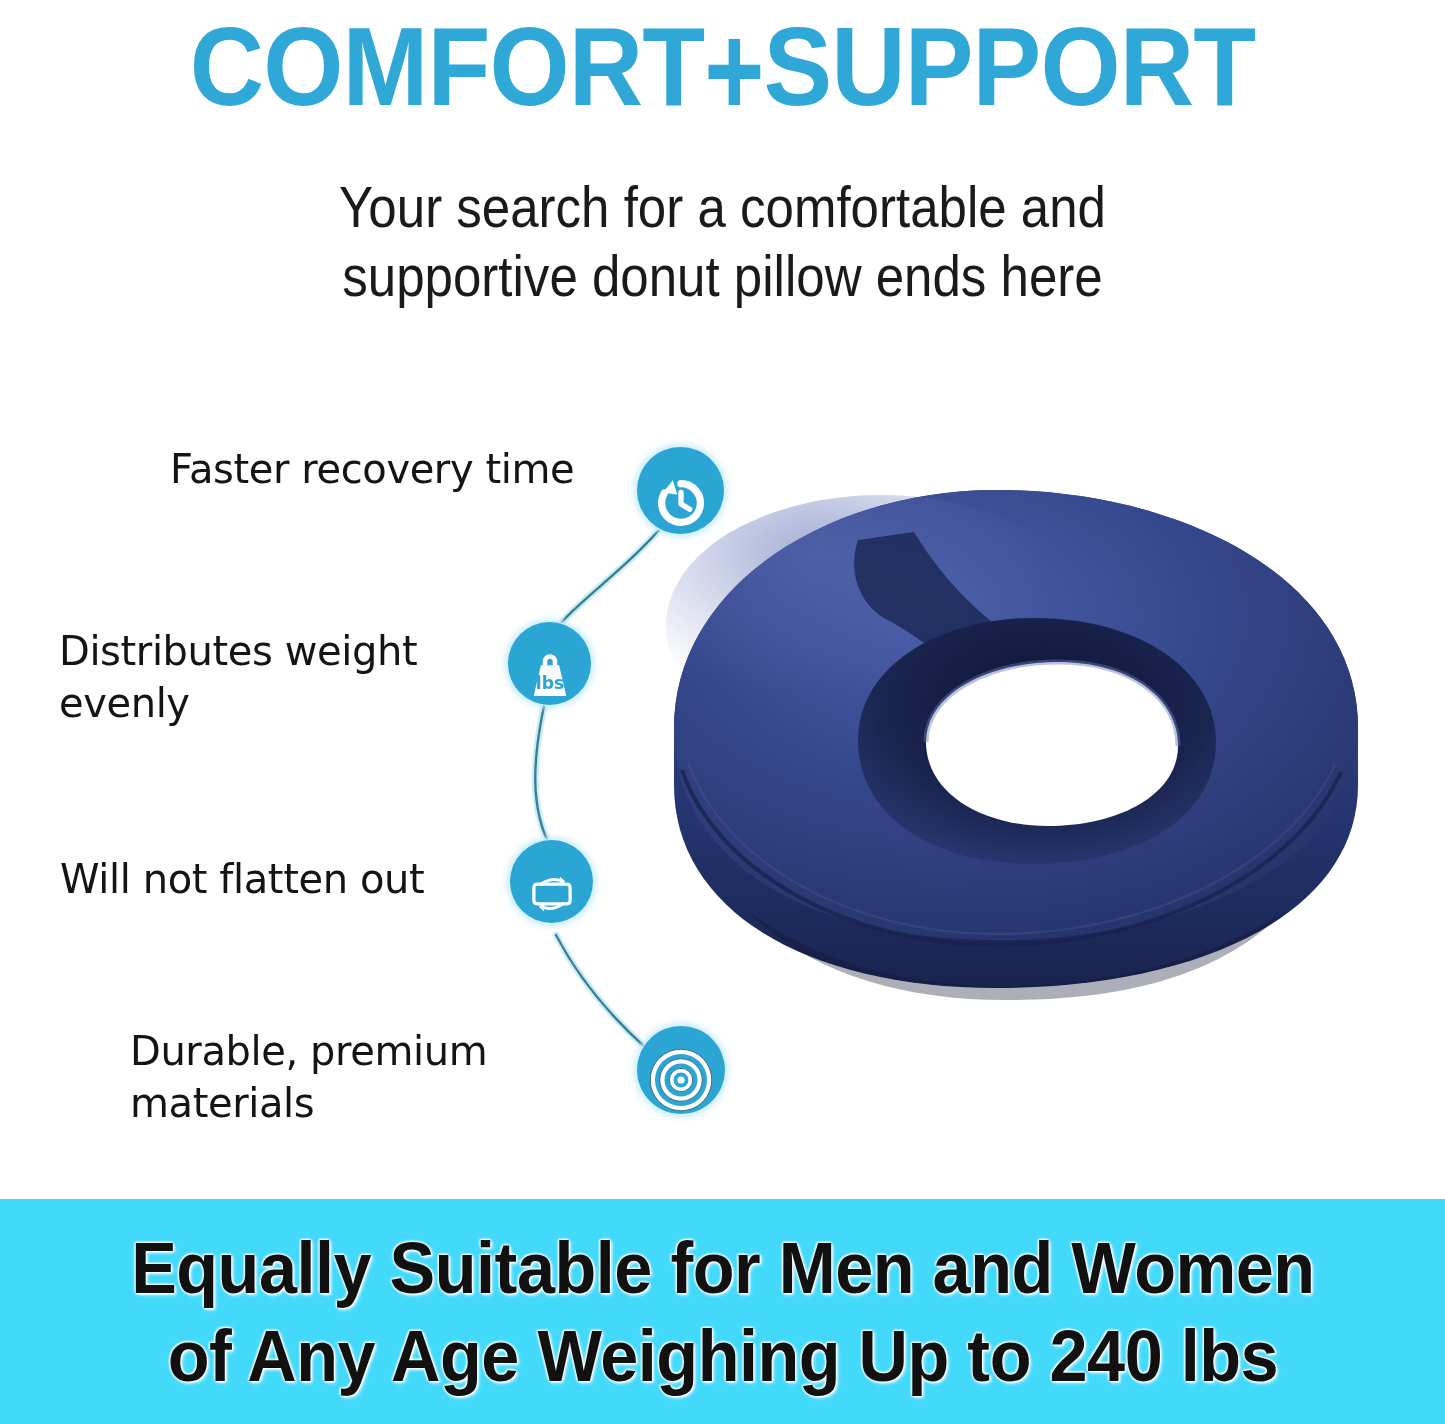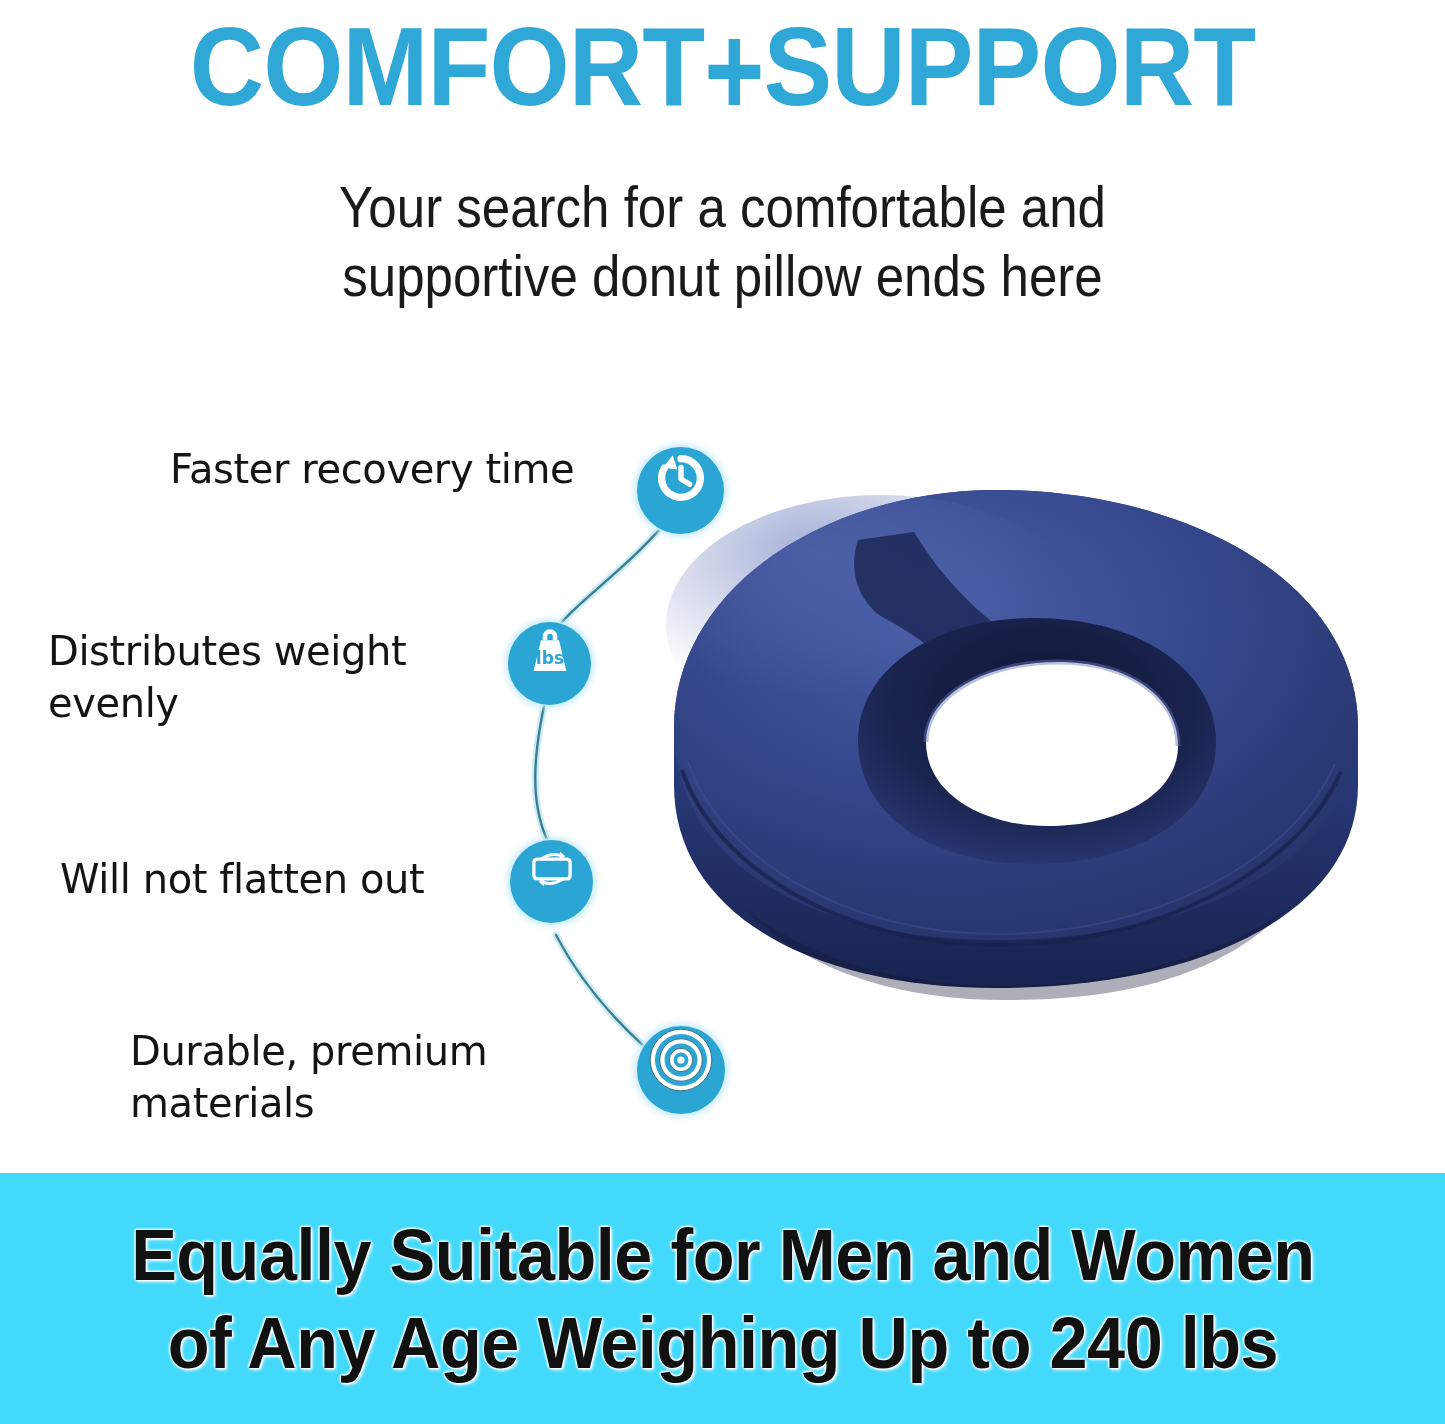--- a/index.html
+++ b/index.html
@@ -57,21 +57,21 @@
   
   .feature-label {
     position: absolute;
     font-family: "DejaVu Sans", "Liberation Sans", sans-serif;
     font-size: 40px;
     line-height: 52px;
     color: #141414;
     letter-spacing: -0.4px;
   }
   #feature-label-0 { left: 150px; top: 443px; width: 470px; margin-left: 20px; }
-  #feature-label-1 { left: 48px;  top: 625px; width: 430px; }
+  #feature-label-1 { left: 59px;  top: 625px; width: 430px; }
   #feature-label-2 { left: 60px;  top: 853px; width: 440px; }
   #feature-label-3 { left: 130px; top: 1025px; width: 420px; }
 
   
   #connector-arc {
     position: absolute;
     left: 480px;
     top: 430px;
     width: 300px;
     height: 700px;
@@ -79,21 +79,21 @@
   }
 
   
   .icon-badge {
     position: absolute;
     border-radius: 50%;
     background: #2BA6D4;
     box-shadow: 0 0 6px 3px rgba(196,235,250,0.95),
                 0 0 2px 1px rgba(255,255,255,0.9);
     display: flex;
-    align-items: flex-start;
+    align-items: flex-end;
     justify-content: center;
   }
   #icon-badge-0 { left: 637px;  top: 447px;  width: 87px;  height: 87px; }
   #icon-badge-1 { left: 508px;  top: 622px;  width: 83px;  height: 83px; }
   #icon-badge-2 { left: 510px;  top: 840px;  width: 83px;  height: 83px; }
   #icon-badge-3 { left: 637px;  top: 1026px; width: 88px;  height: 88px; }
   .icon-badge svg { display: block; }
 
   
   #product-image {
@@ -103,21 +103,21 @@
     width: 820px;
     height: 580px;
   }
 
   
   #bottom-banner {
     position: absolute;
     left: 0;
     bottom: 0;
     width: 1445px;
-    height: 251px;
+    height: 225px;
     background: #43D9FA;
     display: flex;
     align-items: center;
     justify-content: center;
   }
   #bottom-banner-text {
     font-family: "Liberation Sans Narrow", "Liberation Sans", sans-serif;
     font-weight: bold;
     font-size: 72px;
     line-height: 88px;

